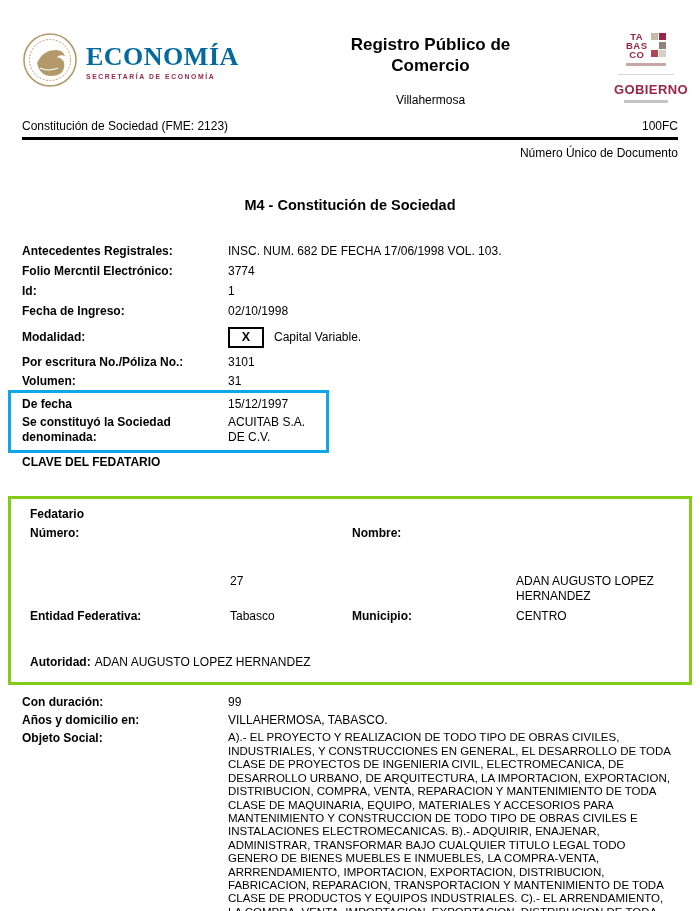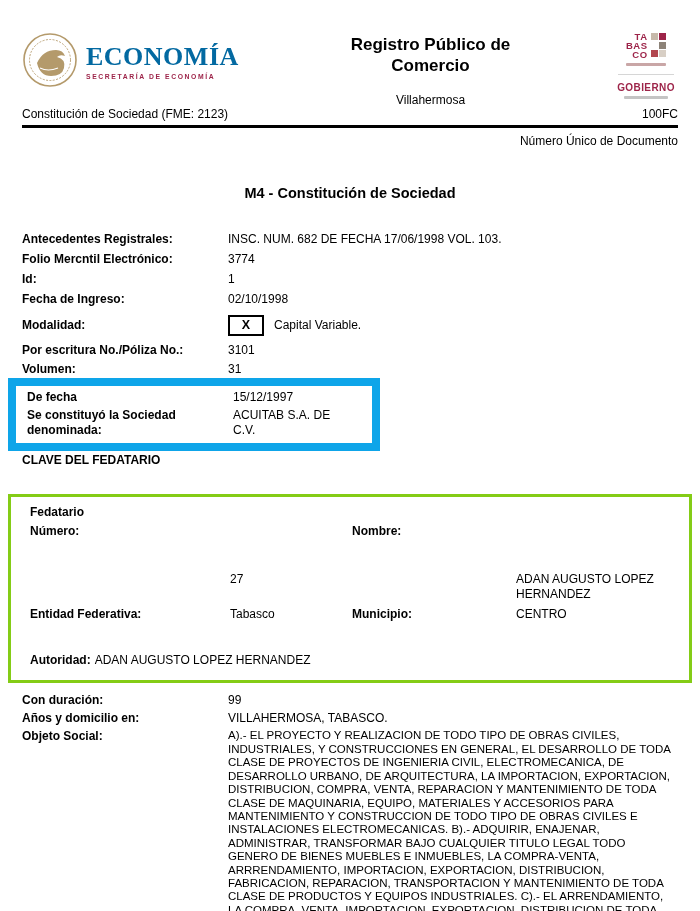--- a/index.html
+++ b/index.html
@@ -19,47 +19,47 @@
   }
   .brand-text .brand-sub {
     font-size:6.8px; font-weight:bold; color:#9d2449; letter-spacing:1.6px; margin-top:3px;
   }
   .center-head { text-align:center; flex:1; }
   .doc-title { font-weight:bold; font-size:17px; line-height:21px; max-width:178px; margin:6px auto 0; }
   .office-city { font-size:12px; margin-top:17px; }
 
   .tabasco { width:64px; margin-top:4px; text-align:center; }
   .tab-row { display:flex; justify-content:center; gap:3px; }
-  .tab-letters { text-align:right; font-weight:bold; font-size:9.5px; line-height:9px; color:#9d2449; letter-spacing:0.5px; }
+  .tab-letters { text-align:center; font-weight:bold; font-size:9.5px; line-height:9px; color:#9d2449; letter-spacing:0.5px; }
   .tab-mosaic { display:grid; grid-template-columns:7px 7px; grid-auto-rows:7px; gap:1.5px; margin-top:1px; }
   .tab-mosaic span { display:block; }
   .tab-tagline { height:3px; width:40px; background:#c9a6a6; margin:4px auto 0; border-radius:1px; }
   .tab-divider { border-top:1px solid #d6d6d6; margin:8px 4px 7px; }
-  .gobierno-label { font-size:10px; font-weight:bold; color:#9d2449; letter-spacing:0.4px; }
+  .gobierno-label { font-size:13px; font-weight:bold; color:#9d2449; letter-spacing:0.4px; }
   .gob-sub { height:2.5px; width:44px; background:#c4c4c4; margin:3px auto 0; border-radius:1px; }
 
   
   .subheader { display:flex; justify-content:space-between; align-items:flex-end;
-               font-size:12px; padding-bottom:4px; }
+               font-size:12px; margin-top:12px; padding-bottom:4px; }
   .rule { border-top:3px solid #000; }
   .nud { text-align:right; font-size:12px; margin-top:6px; }
 
   
   .m4-heading { text-align:center; font-weight:bold; font-size:14.5px; margin-top:37px; }
   .fields { margin-top:28px; font-size:12px; }
   .frow { display:flex; align-items:flex-start; padding:2.6px 0; }
   .frow-tight { padding:1.6px 0; }
   .flabel { width:206px; font-weight:bold; flex-shrink:0; line-height:15px; }
   .fvalue { flex:1; line-height:15px; }
 
   .mod-row { display:flex; align-items:center; margin:5px 0 6px; }
   .checkbox { width:36px; height:21px; border:2.5px solid #000; display:flex; align-items:center;
               justify-content:center; font-weight:bold; font-size:12.5px; margin-right:10px; }
 
-  .redbox1 { border:8px solid #0ea5e9; margin-left:-14px; width:372px; padding:2px 18px 3px 11px; }
+  .redbox1 { border:3px solid #0ea5e9; margin-left:-14px; width:321px; padding:2px 18px 3px 11px; }
   .clave-heading { font-weight:bold; font-size:12px; margin-top:2px; }
 
   .fedbox { border:3px solid #84cc16; margin:27px -14px 0; padding:8px 10px 13px 19px; font-size:12px; }
   .fed-title { font-weight:bold; }
   .fed-grid { display:grid; grid-template-columns:200px 122px 164px 1fr; row-gap:3px; margin-top:5px; }
   .fed-grid .lbl { font-weight:bold; line-height:15px; }
   .fed-grid .val { line-height:15px;margin-top:48px; }
   .fed-autoridad { display:flex; gap:4px; margin-top:31px; }
   .fed-autoridad .lbl { font-weight:bold; }
 

